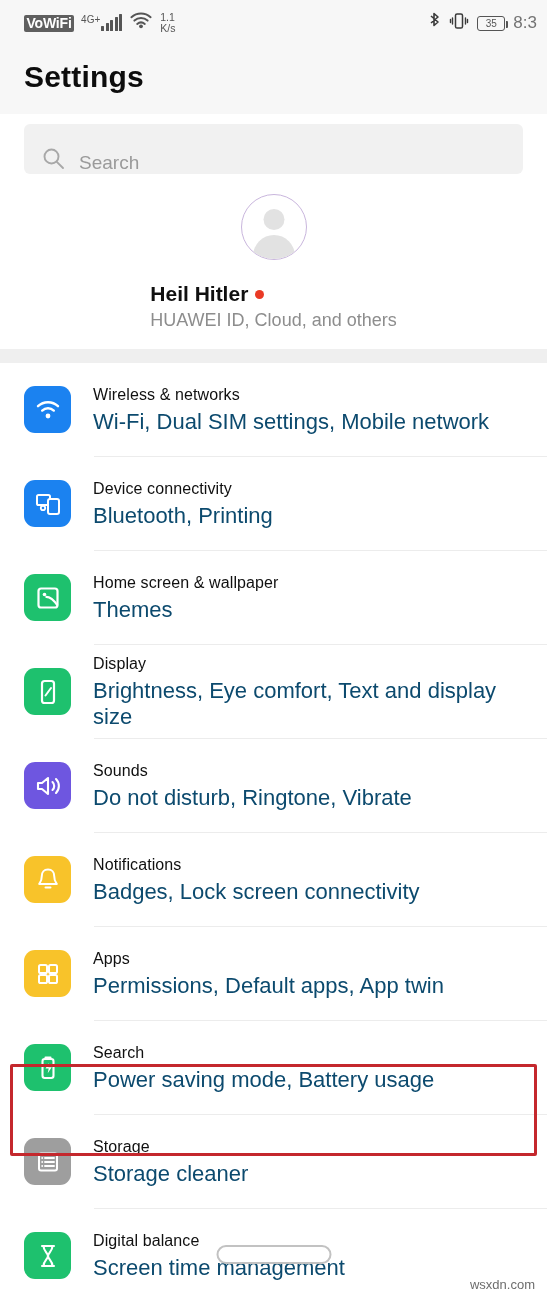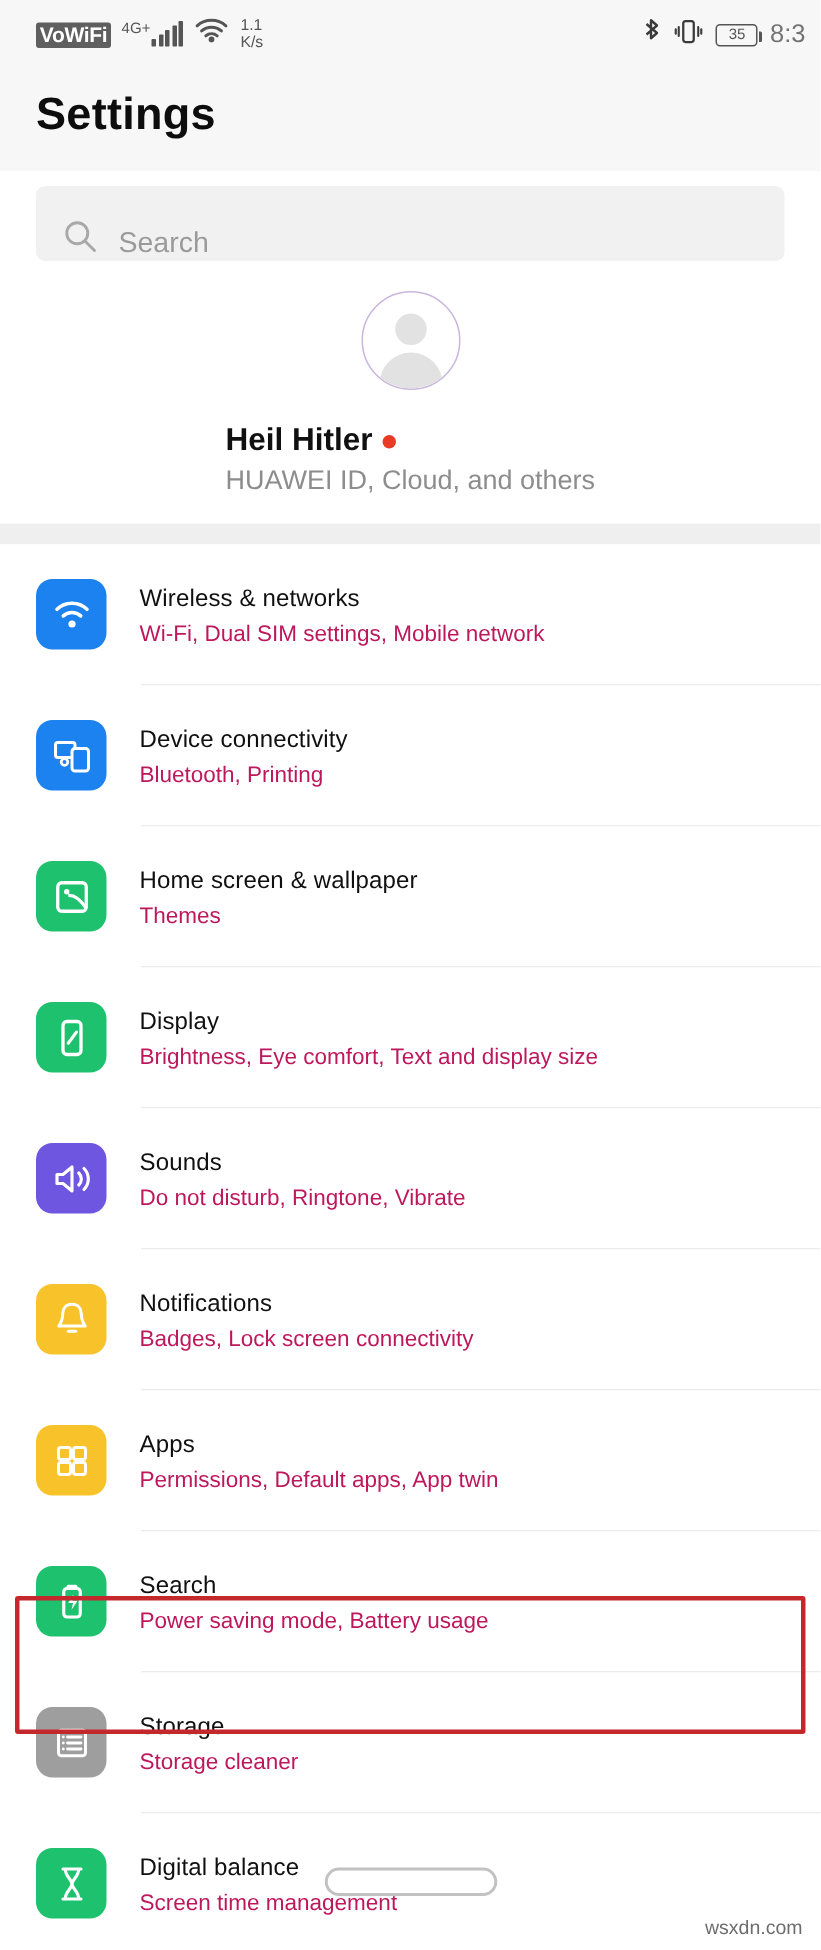--- a/index.html
+++ b/index.html
@@ -121,21 +121,21 @@
   .row{
     display:flex; align-items:center;
     padding:0 24px;
     height:93px;
     gap:22px;
     position:relative;
     background:#fff;
   }
   .row .texts{ flex:1; padding-top:2px; }
   .row .title{ font-size:16px; color:#101010; letter-spacing:0.1px; }
-  .row .sub{ font-size:15px; color:#be185d; margin-top:5px; }
+  .row .sub{ font-size:22px; color:#0c4a6e; margin-top:5px; }
   .divider{ height:1px; background:#ececec; margin-left:94px; }
 
   .ico{
     width:47px;height:47px;border-radius:11px;flex:none;
     display:flex;align-items:center;justify-content:center;
   }
   .ico svg{ display:block; }
 
   
   .hl-box{

